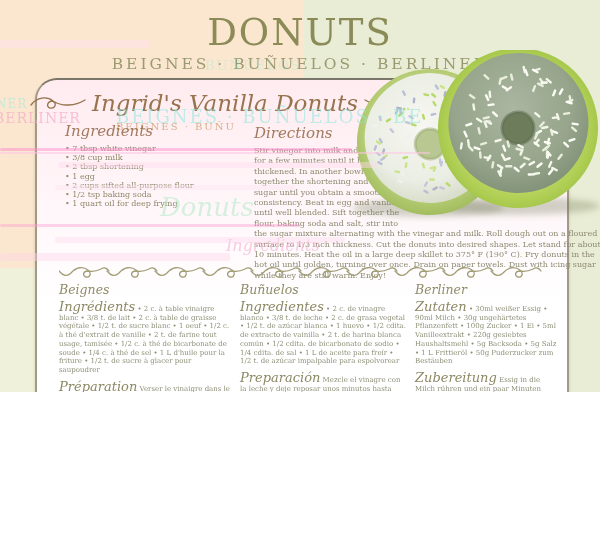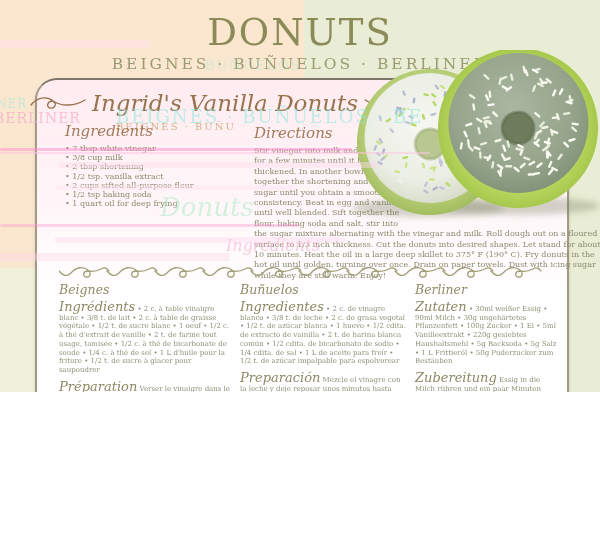--- a/index.html
+++ b/index.html
@@ -98,21 +98,21 @@
         <path d="M2,12 C8,4 18,3 24,8 C28,11 26,16 21,15 C17,14 18,8 24,8 M24,8 C33,14 46,13 56,7" fill="none" stroke="#97744e" stroke-width="1.4" stroke-linecap="round"></path>
       </svg>
     </div>
 
     <section class="ingredients">
       <h2>Ingredients</h2>
       <ul>
         <li>7 tbsp white vinegar</li>
         <li>3/8 cup milk</li>
         <li>2 tbsp shortening</li>
-        <li>1/2 tsp. vanilla extract</li>
+        <li>1 egg</li>
         <li>2 cups sifted all-purpose flour</li>
         <li>1/2 tsp baking soda</li>
         <li>1 quart oil for deep frying</li>
       </ul>
     </section>
 
     <section class="directions">
       <h2>Directions</h2>
       <span class="donut-float"></span>
       <p>Stir vinegar into milk and let stand for a few minutes until it has thickened. In another bowl cream together the shortening and the sugar until you obtain a smooth consistency. Beat in egg and vanilla until well blended. Sift together the flour, baking soda and salt, stir into the sugar mixture alternating with the vinegar and milk. Roll dough out on a floured surface to 1/3 inch thickness. Cut the donuts into desired shapes. Let stand for about 10 minutes. Heat the oil in a large deep skillet to 375° F (190° C). Fry donuts in the hot oil until golden, turning over once. Drain on paper towels. Dust with icing sugar while they are still warm. Enjoy!</p>

